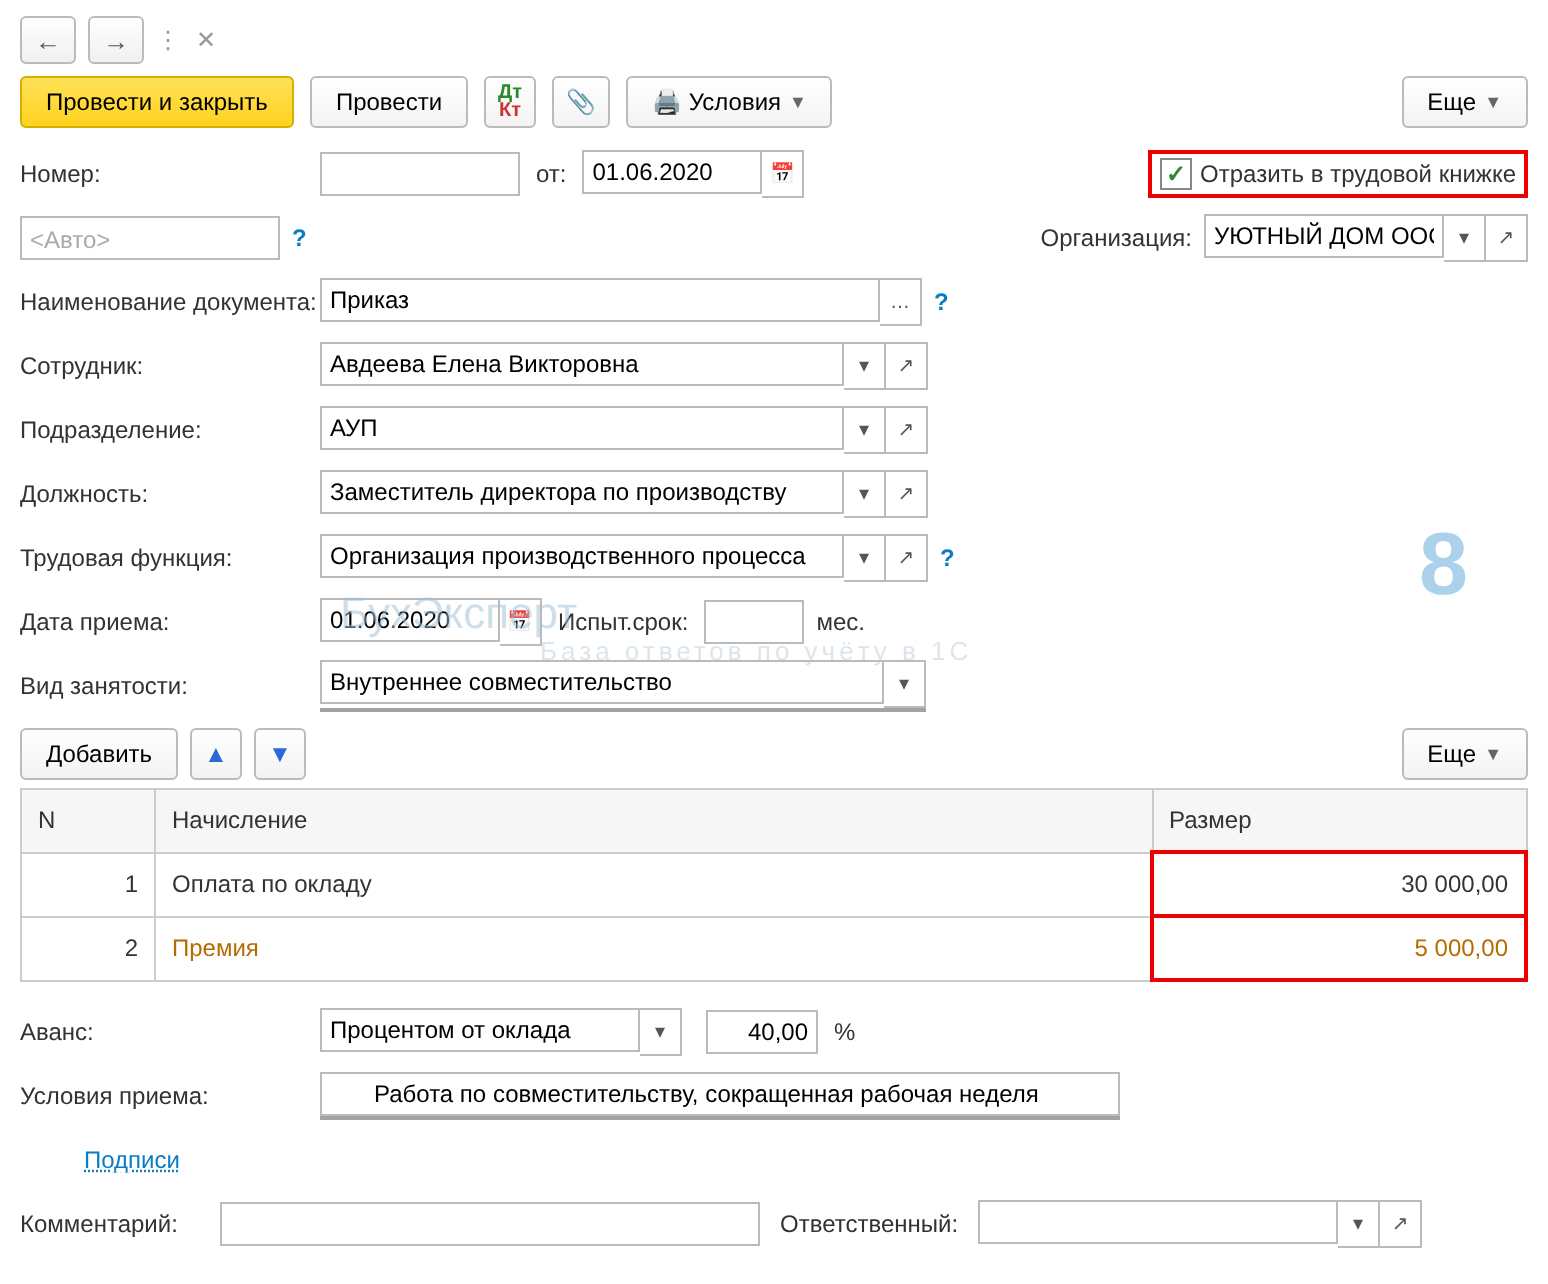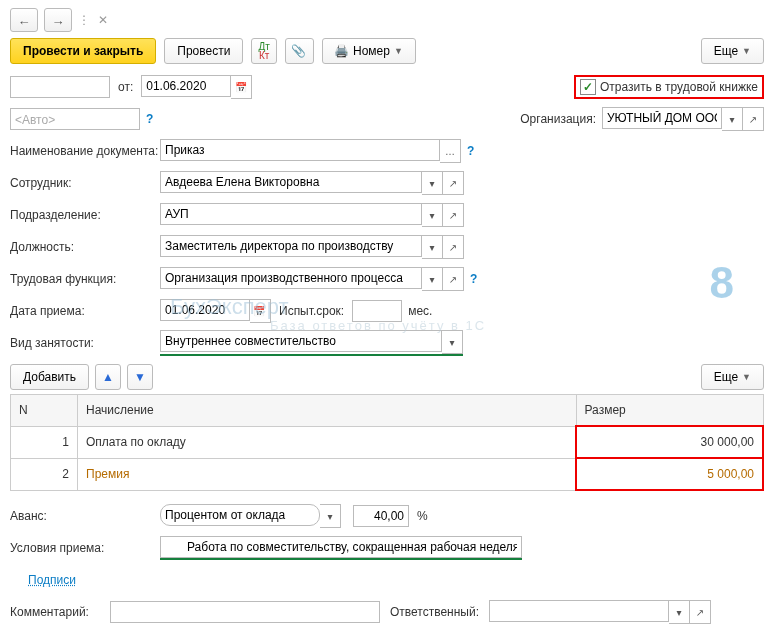--- a/index.html
+++ b/index.html
@@ -3,41 +3,41 @@
 <meta charset="utf-8">
 <style>
 html,body{margin:0;padding:0;font-family:Arial,sans-serif;font-size:12px;color:#333;background:#fff}
 .window{width:774px;box-sizing:border-box;padding:8px 10px}
 .topbar{display:flex;align-items:center;gap:6px;margin-bottom:6px}
 .icon-btn{border:1px solid #bbb;background:linear-gradient(#fff,#f0f0f0);border-radius:3px;height:22px;min-width:26px;display:inline-flex;align-items:center;justify-content:center;cursor:pointer;font-size:13px;color:#555}
 .title{font-size:16px;color:#333;flex:1;margin-left:6px}
 .title-right{display:flex;gap:8px;color:#999}
 .toolbar{display:flex;align-items:center;gap:8px;margin-bottom:10px}
 .btn{border:1px solid #bbb;background:linear-gradient(#fff,#f3f3f3);border-radius:3px;height:26px;padding:0 12px;display:inline-flex;align-items:center;justify-content:center;cursor:pointer;font-size:12px}
-.btn-yellow{background:linear-gradient(#ffe259,#ffd21f);border-color:#d4af00;font-weight:bold}
+.btn-yellow{background:linear-gradient(#ffe259,#ffd21f);border-color:#d4af00;font-weight:normal}
 .btn-small{padding:0 6px}
 .spacer{flex:1}
 .row{display:flex;align-items:center;margin-bottom:6px;min-height:26px}
 .lbl{width:150px;color:#333}
 .ifield{display:flex;align-items:flex-start}
 .input{border:1px solid #bbb;background:#fff;height:22px;padding:0 4px;box-sizing:border-box;font-size:12px}
 .input-btn{border:1px solid #bbb;border-left:none;background:#fff;height:22px;width:20px;display:inline-flex;align-items:center;justify-content:center;cursor:pointer;font-size:10px;color:#555}
 .qmark{color:#0b7dc5;font-weight:bold;margin-left:6px;cursor:pointer}
 .chk{width:14px;height:14px;border:1px solid #888;display:inline-flex;align-items:center;justify-content:center;margin-right:4px;color:#2a8a2a;font-weight:bold;font-size:12px}
 .redbox{border:2px solid #e00;padding:2px 4px;display:inline-flex;align-items:center}
-.underline-red{border-bottom:2px solid #15803d}
+.underline-red{border-bottom:2px solid #a3a3a3}
 .table-toolbar{display:flex;align-items:center;gap:6px;margin-bottom:4px;margin-top:8px}
 table{border-collapse:collapse;width:100%;font-size:12px}
 th,td{border:1px solid #ccc;padding:4px 8px;height:22px}
 th{background:#f6f6f6;font-weight:normal;text-align:left}
 td.num{text-align:right}
 .redcell{border:2px solid #e00 !important}
 .link{color:#0b7dc5;text-decoration:underline dotted;cursor:pointer}
 .caret{font-size:9px;margin-left:4px;color:#666}
-.dtkt{font-size:10px;font-weight:normal;line-height:9px}
+.dtkt{font-size:10px;font-weight:bold;line-height:9px}
 .dtkt .d{color:#2a8a2a}
 .dtkt .k{color:#c33}
 .placeholder{color:#aaa}
 .wm{position:absolute;pointer-events:none;opacity:0.5}
 .relpos{position:relative}
 </style>
 </head>
 <body>
 
 <div class="window relpos">
@@ -53,29 +53,30 @@
 
   <div class="toolbar">
     <button class="btn btn-yellow">Провести и закрыть</button>
     <button class="btn">Провести</button>
     <button class="btn btn-small">
         <span class="dtkt"><span class="d">Дт</span><br><span class="k">Кт</span></span>
       </button>
     <button class="btn btn-small">
         <span>📎</span>
       </button>
-    <button class="btn"><span>🖨️</span>&nbsp;<span>Номер</span><span class="caret">▼</span></button>
+    <button class="btn"><span>🖨️</span>&nbsp;<span>Условия</span><span class="caret">▼</span></button>
     <div class="spacer"></div>
     <button class="btn">
         <span>Еще</span>
         <span class="caret">▼</span>
       </button>
   </div>
 
   <div class="row">
+    <span class="lbl">Номер:</span>
     <input class="input" style="width: 100px;">
     <span style="margin:0 8px">от:</span>
     <div class="ifield">
       <input class="input" style="width: 90px;" value="01.06.2020">
       <span class="input-btn">📅</span>
     </div>
     <div class="spacer"></div>
     <span class="redbox">
       <span class="chk">✓</span>
       <span>Отразить в трудовой книжке</span>
@@ -193,36 +194,36 @@
         <td class="num">2</td>
         <td style="color:#b56b00">Премия</td>
         <td class="num redcell" style="color:#b56b00">5 000,00</td>
       </tr>
     </tbody>
   </table>
 
   <div class="row" style="margin-top:12px">
     <span class="lbl" style="width:120px">Аванс:</span>
     <div class="ifield" style="margin-left:30px">
-      <input class="input" style="width: 160px; border-radius: 10px;" value="Процентом от оклада">
+      <input class="input" style="width: 160px;" value="Процентом от оклада">
       <span class="input-btn">▾</span>
     </div>
     <input class="input num" style="width: 56px; margin-left: 12px; text-align: right;" value="40,00">
     <span style="margin-left:8px">%</span>
   </div>
 
   <div class="row">
     <span class="lbl" style="width:120px">Условия приема:</span>
     <div class="ifield underline-red" style="margin-left:30px">
-      <input class="input" style="width: 362px; padding-left: 26px;" value="Работа по совместительству, сокращенная рабочая неделя">
-    </div>
-  </div>
-
-  <div class="row">
-    <span class="link" style="margin-left:18px">Подписи</span>
+      <input class="input" style="width: 400px; padding-left: 26px;" value="Работа по совместительству, сокращенная рабочая неделя">
+    </div>
+  </div>
+
+  <div class="row">
+    <span class="link" style="margin-left:32px">Подписи</span>
   </div>
 
   <div class="row">
     <span class="lbl" style="width:100px">Комментарий:</span>
     <input class="input" style="width: 270px;">
     <span style="margin:0 10px">Ответственный:</span>
     <div class="ifield">
       <input class="input" style="width: 180px;">
       <span class="input-btn">▾</span>
       <span class="input-btn">↗</span>

